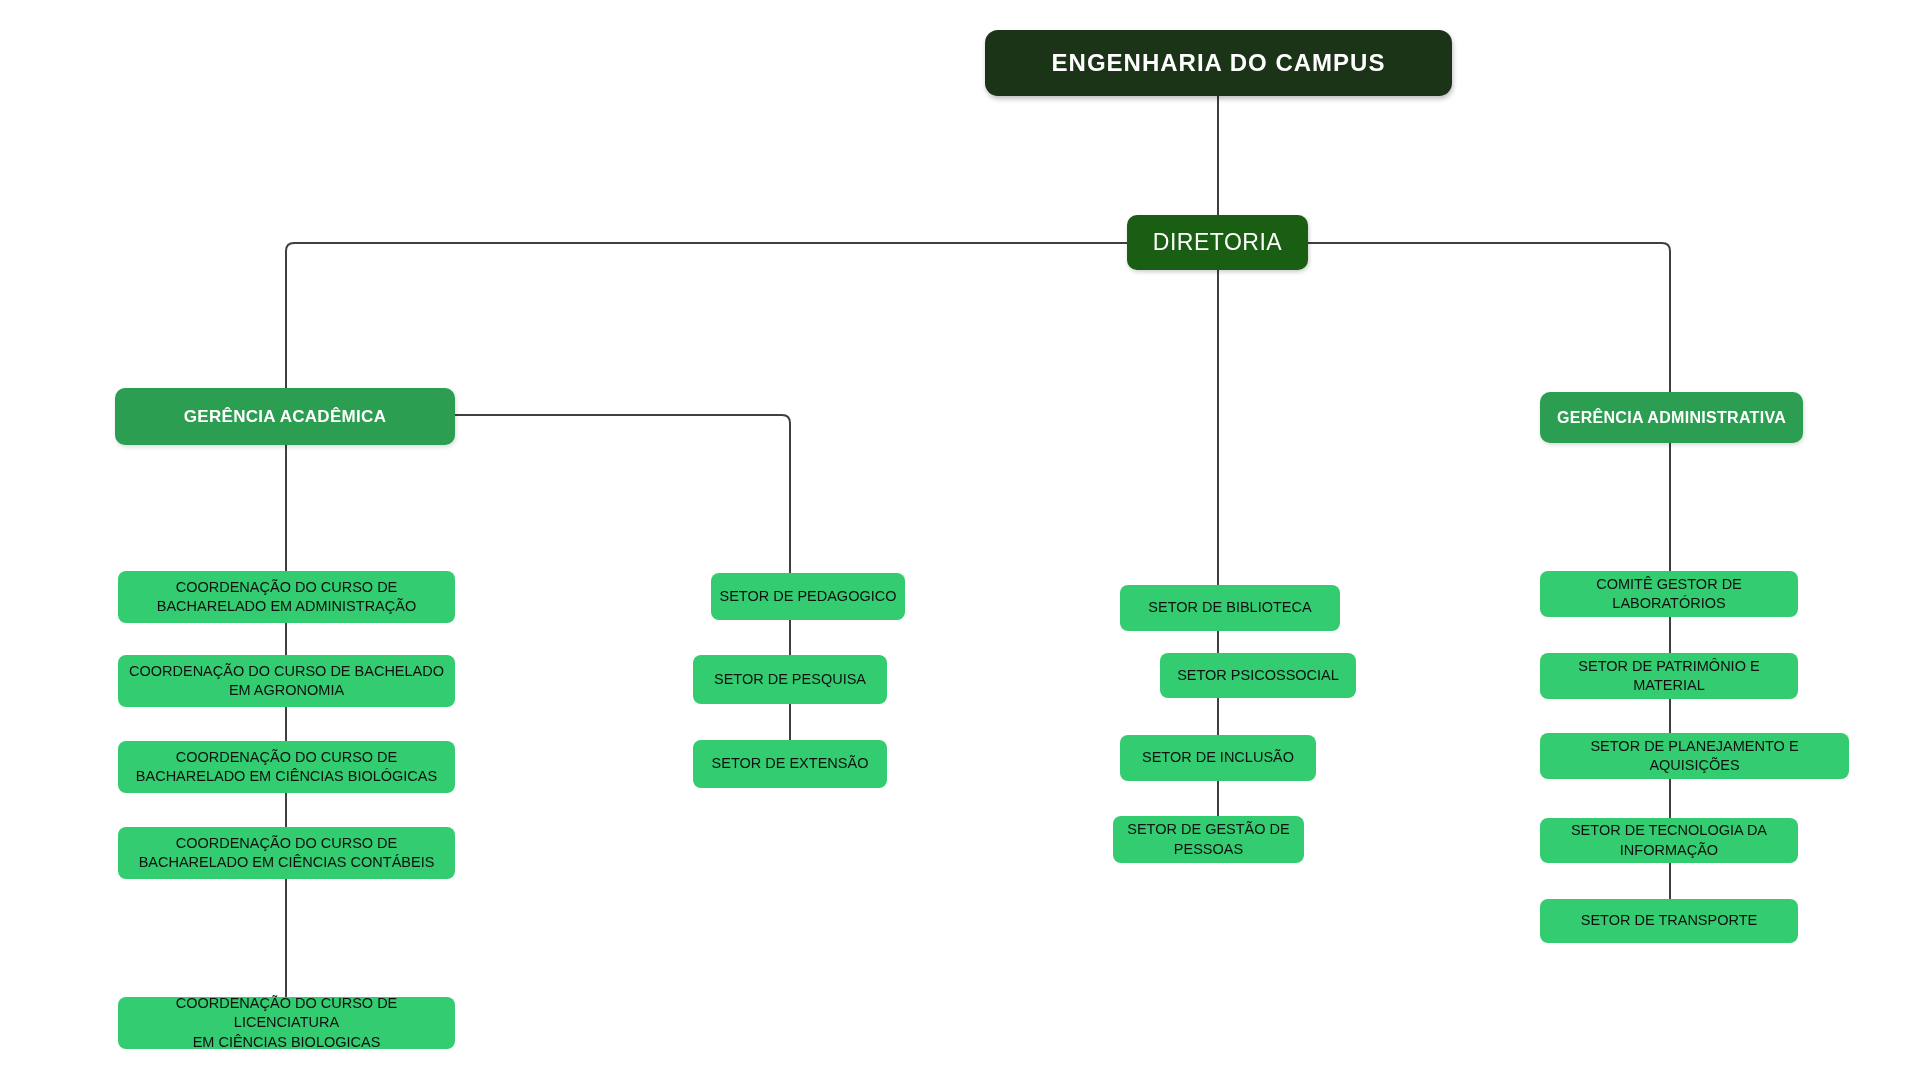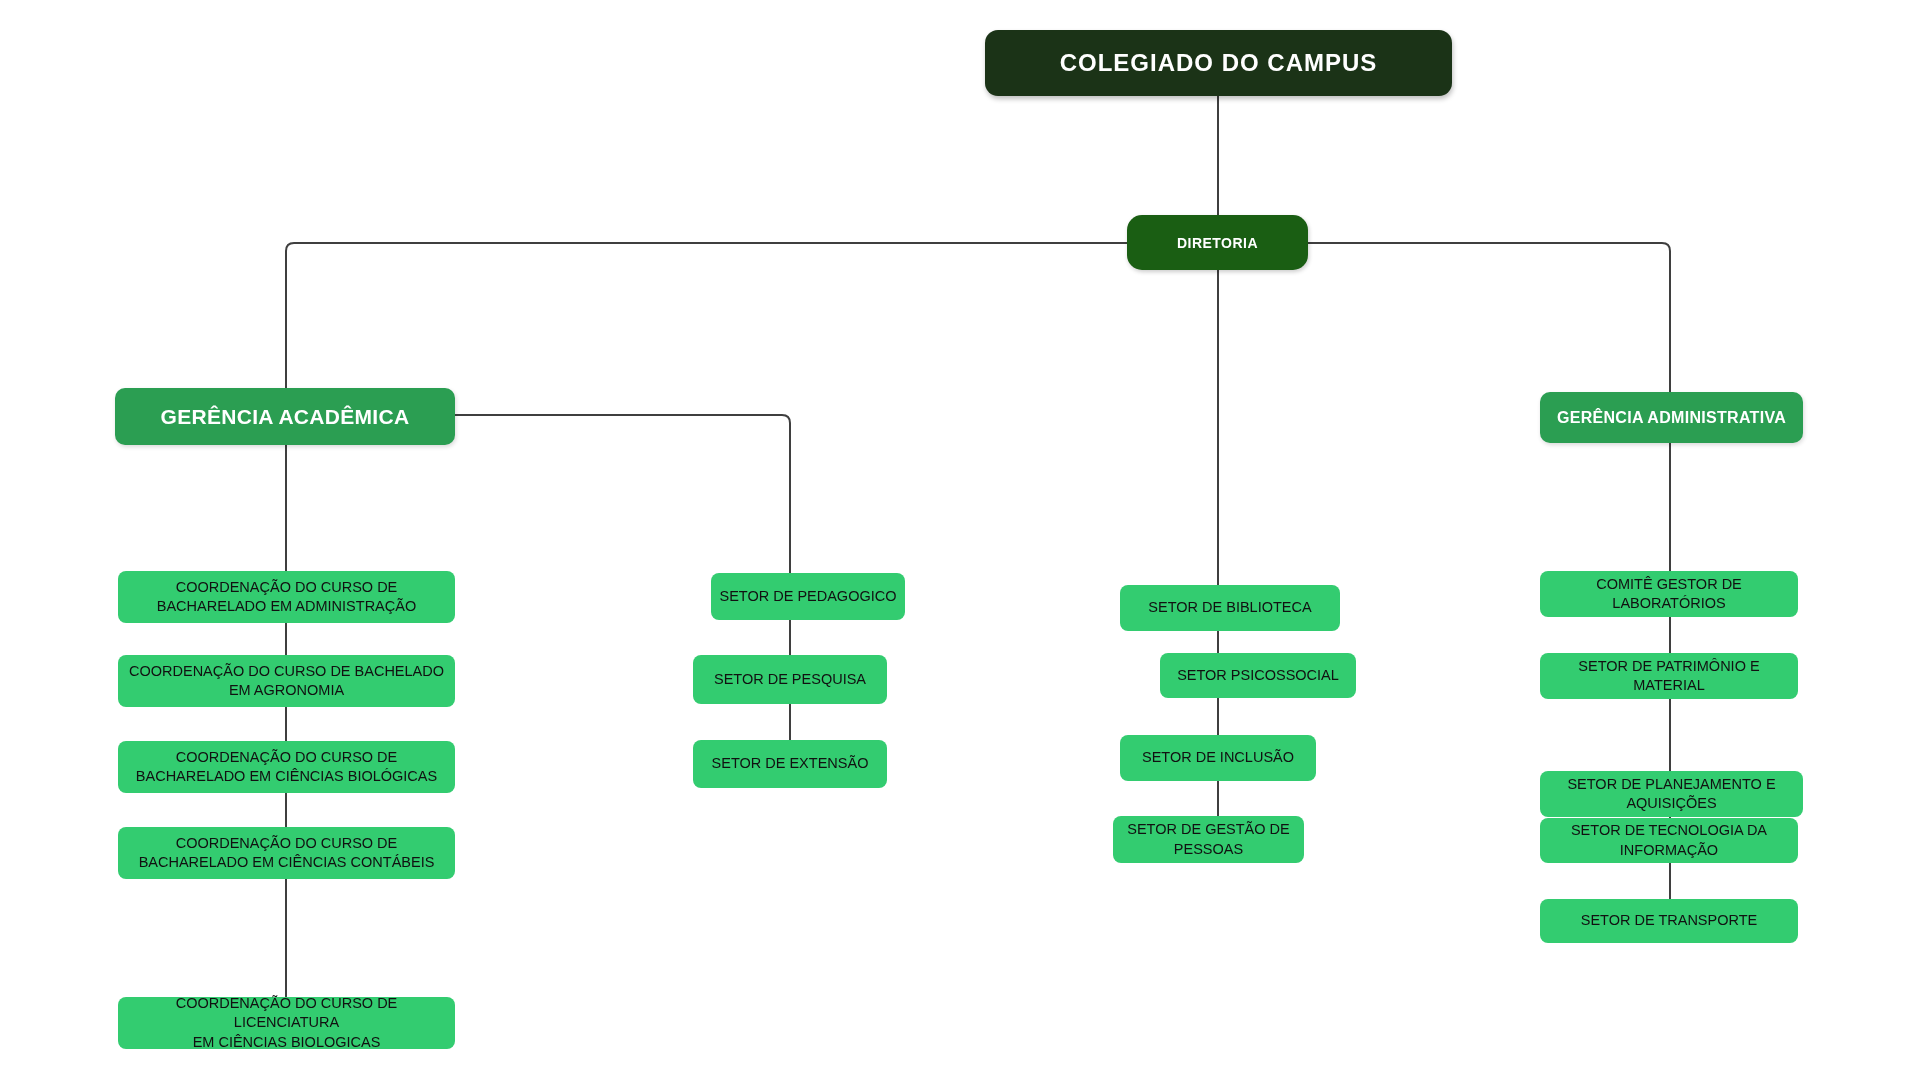--- a/index.html
+++ b/index.html
@@ -21,28 +21,28 @@
     white-space:pre-line;
   }
   .node-root{
     background:#1b3317;color:#ffffff;
     border-radius:13px;
     font-size:24px;font-weight:bold;letter-spacing:1px;
     box-shadow:1px 3px 5px rgba(0,0,0,0.25);
   }
   .node-dark{
     background:#1a5e13;color:#ffffff;
-    border-radius:15px;
-    font-size:14px;font-weight:bold;letter-spacing:0.5px;
+    border-radius:10px;
+    font-size:23px;font-weight:normal;letter-spacing:0.5px;
     box-shadow:1px 2px 4px rgba(0,0,0,0.2);
   }
   .node-mid{
     background:#2b9e52;color:#ffffff;
     border-radius:10px;
-    font-size:21px;font-weight:bold;letter-spacing:0.3px;
+    font-size:17px;font-weight:bold;letter-spacing:0.3px;
     box-shadow:1px 2px 4px rgba(0,0,0,0.15);
   }
   .node-light{
     background:#33cc70;color:#111111;
     border-radius:8px;
     font-size:14.5px;font-weight:normal;line-height:1.32;
     padding:3px 8px;
   }
 </style>
 </head>
@@ -58,21 +58,21 @@
       <path d="M1127,243 L294,243 Q286,243 286,251 L286,997"></path>
 
       <path d="M1308,243 L1662,243 Q1670,243 1670,251 L1670,899"></path>
 
       <path d="M1218,270 L1218,816"></path>
 
       <path d="M455,415 L782,415 Q790,415 790,423 L790,740"></path>
     </g>
   </svg>
 
-  <div class="node node-root" style="left:985px;top:30px;width:467px;height:66px;">COLEGIADO DO CAMPUS</div>
+  <div class="node node-root" style="left:985px;top:30px;width:467px;height:66px;">ENGENHARIA DO CAMPUS</div>
 
   <div class="node node-dark" style="left:1127px;top:215px;width:181px;height:55px;">DIRETORIA</div>
 
   <div class="node node-mid" style="left:115px;top:388px;width:340px;height:57px;">GERÊNCIA ACADÊMICA</div>
   <div class="node node-mid" style="left:1540px;top:392px;width:263px;height:51px;font-size:16px;">GERÊNCIA ADMINISTRATIVA</div>
 
   <div class="node node-light" style="left:118px;top:571px;width:337px;height:52px;">COORDENAÇÃO DO CURSO DE
 BACHARELADO EM ADMINISTRAÇÃO</div>
   <div class="node node-light" style="left:118px;top:655px;width:337px;height:52px;">COORDENAÇÃO DO CURSO DE BACHELADO
 EM AGRONOMIA</div>
@@ -90,19 +90,19 @@
   <div class="node node-light" style="left:1120px;top:585px;width:220px;height:46px;">SETOR DE BIBLIOTECA</div>
   <div class="node node-light" style="left:1120px;top:653px;width:196px;height:45px;margin-left:40px;">SETOR PSICOSSOCIAL</div>
   <div class="node node-light" style="left:1120px;top:735px;width:196px;height:46px;">SETOR DE INCLUSÃO</div>
   <div class="node node-light" style="left:1113px;top:816px;width:191px;height:47px;">SETOR DE GESTÃO DE
 PESSOAS</div>
 
   <div class="node node-light" style="left:1540px;top:571px;width:258px;height:46px;">COMITÊ GESTOR DE
 LABORATÓRIOS</div>
   <div class="node node-light" style="left:1540px;top:653px;width:258px;height:46px;">SETOR DE PATRIMÔNIO E
 MATERIAL</div>
-  <div class="node node-light" style="left:1540px;top:733px;width:263px;height:46px;margin-top:38px;">SETOR DE PLANEJAMENTO E
+  <div class="node node-light" style="left:1540px;top:733px;width:309px;height:46px;">SETOR DE PLANEJAMENTO E
 AQUISIÇÕES</div>
   <div class="node node-light" style="left:1540px;top:818px;width:258px;height:45px;">SETOR DE TECNOLOGIA DA
 INFORMAÇÃO</div>
   <div class="node node-light" style="left:1540px;top:899px;width:258px;height:44px;">SETOR DE TRANSPORTE</div>
 
 </div>
 
 </body></html>

